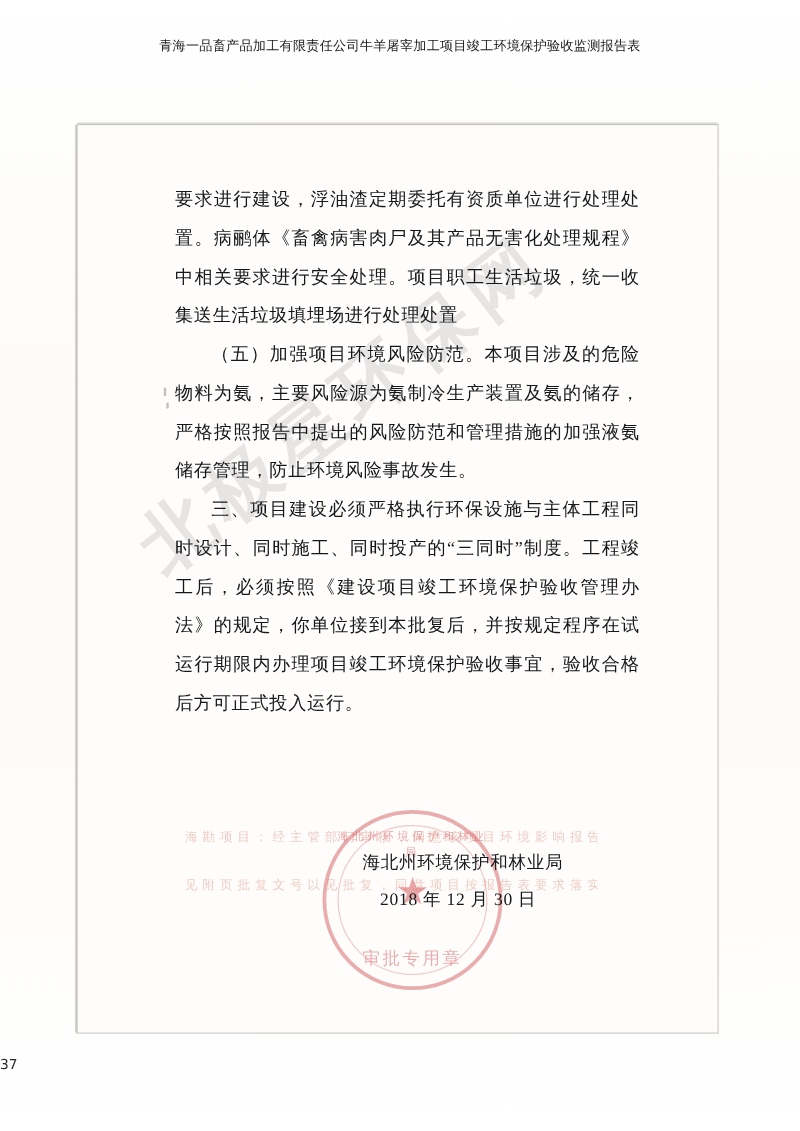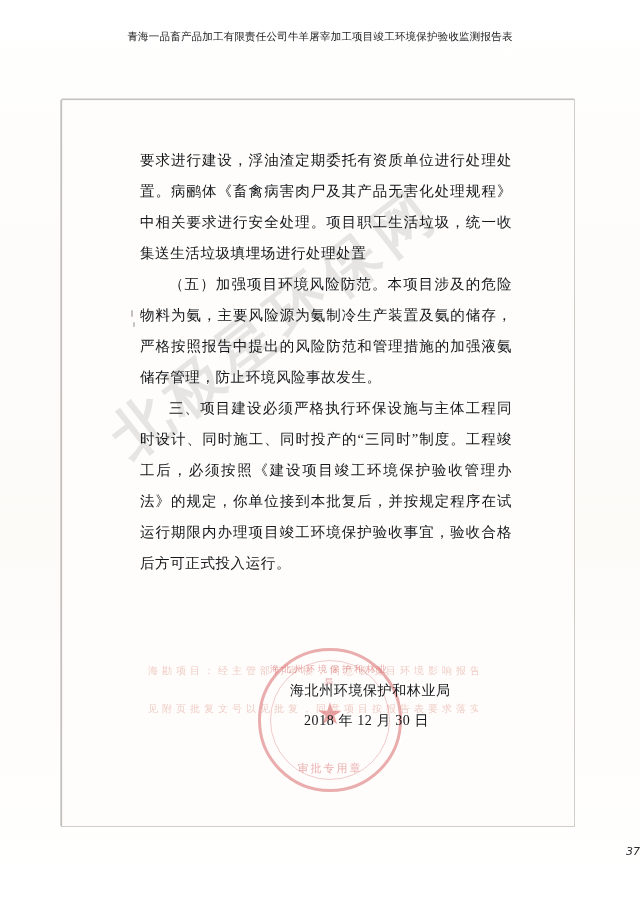--- a/index.html
+++ b/index.html
@@ -131,21 +131,21 @@
     font-family: "DejaVu Sans", "Liberation Sans", sans-serif;
     letter-spacing: 3px;
   }
   .seal-text-bottom {
     position: absolute;
     left: 50%;
     bottom: 13px;
     transform: translateX(-50%);
     width: 130px;
     text-align: center;
-    font-size: 11px;
+    font-size: 14px;
     color: rgba(206, 58, 62, 0.55);
     font-family: Liberation Serif, serif;
     letter-spacing: 2px;
   }
   
   .stamp-lines {
     position: absolute;
     left: 148px;
     top: 652px;
     width: 330px;
@@ -172,25 +172,24 @@
     letter-spacing: 8px;
     white-space: nowrap;
     font-family: "DejaVu Sans", "Liberation Sans", sans-serif;
     pointer-events: none;
   }
   .page-number {
     position: absolute;
     top: 845px;
     left: 0;
     width: 640px;
-    text-align: right;
+    text-align: left;
     font-size: 11px;
     font-family: "DejaVu Sans", "Liberation Sans", sans-serif;
     color: #2a2a2a;
-    font-style: italic;
   }
   .speck {
     position: absolute;
     background: rgba(140,135,128,0.5);
     width: 2px;
     height: 7px;
     border-radius: 1px;
   }
 </style>
 </head>

